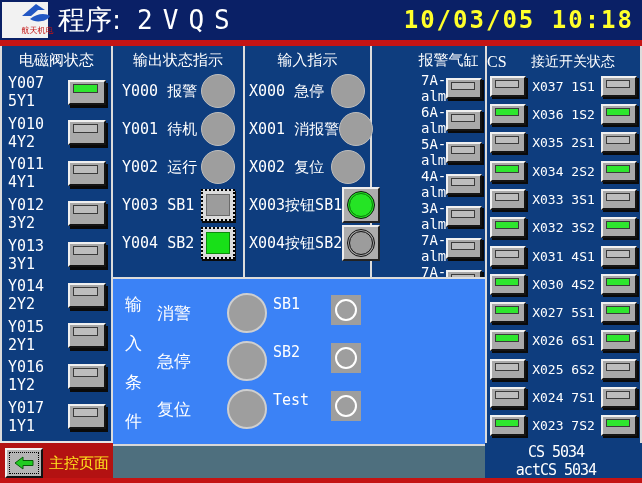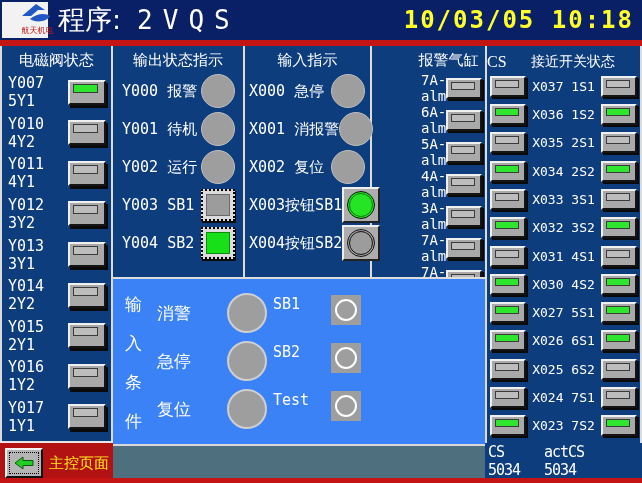--- a/index.html
+++ b/index.html
@@ -108,21 +108,21 @@
   
   .navcell { position:absolute; left:0; top:441px; width:113px; height:42px; background:#b31212;
              border-top:2px solid #e6e6e6; display:flex; align-items:center; gap:6px; padding-left:5px; }
   .backbtn { width:38px; height:30px; background:#b5b5b5; flex:none; cursor:pointer;
              border:2px solid; border-color:#f2f2f2 #111 #111 #f2f2f2;
              outline:1px dotted #000; outline-offset:-5px;
              display:flex; align-items:center; justify-content:center; }
   .navlabel { color:#ffe81e; font-size:15px; font-family:"DejaVu Sans", sans-serif; white-space:nowrap; }
   .csfoot { position:absolute; left:485px; top:443px; width:142px; height:35px;
             display:flex; align-items:center; justify-content:space-between; padding:0 3px;
-            font-size:15px; letter-spacing:-1px; color:#fff; }
+            font-size:15px; letter-spacing:-1px; color:#fff;flex-direction:column; }
 </style>
 </head>
 <body>
 
 <div class="screen">
 
   <div class="header">
     <div class="logo">
       <svg width="38" height="24" viewBox="0 0 38 24">
         <path d="M3 14 L17 2 L26 8 L19 8 L12 14 Z" fill="#2257c4"></path>

